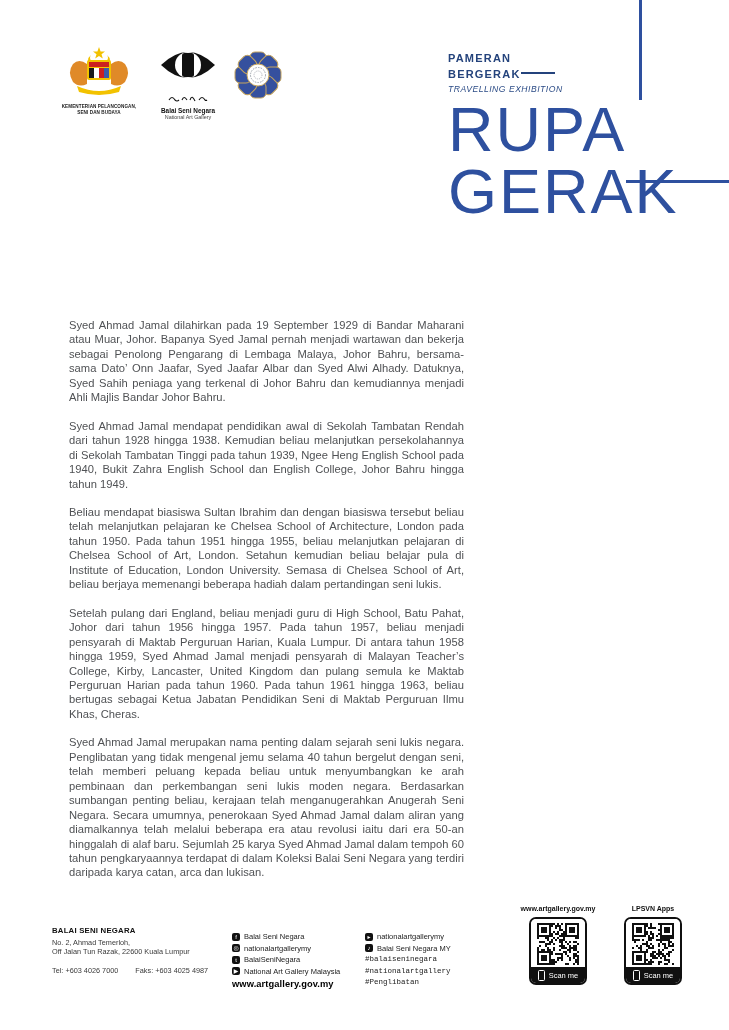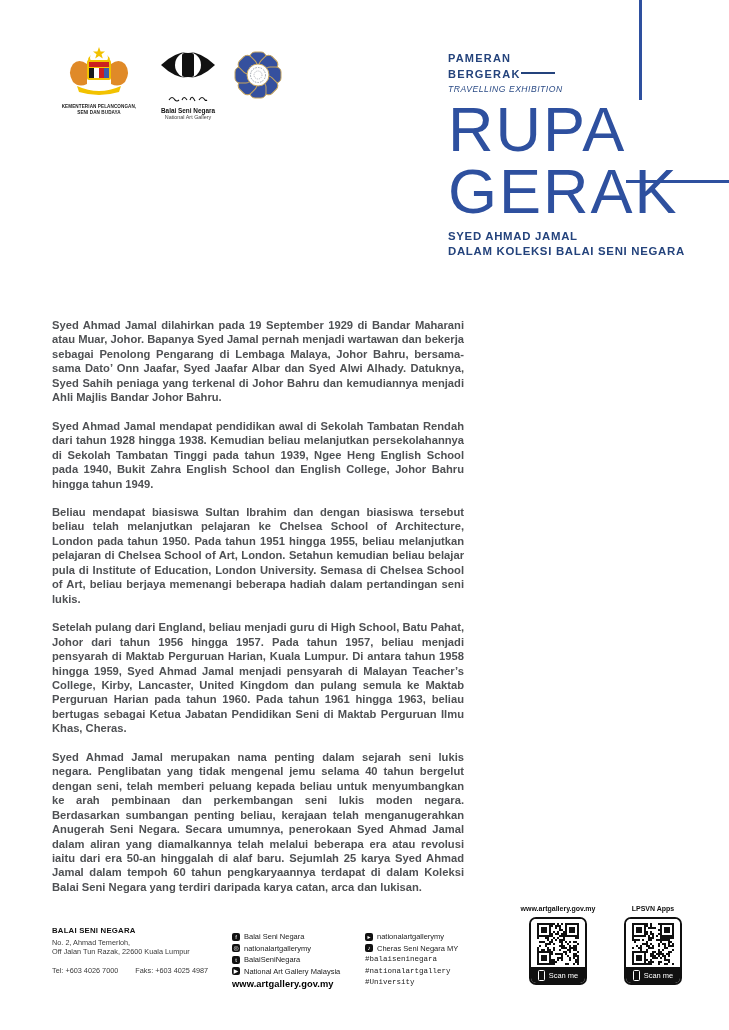--- a/index.html
+++ b/index.html
@@ -21,21 +21,21 @@
   .kicker-row{display:flex;align-items:center;}
   .kicker-dash{width:34px;height:2px;background:#24437c;margin-top:-2px;}
   .kicker-sub{font-size:8.6px;font-style:italic;letter-spacing:.5px;margin-top:2px;color:#2a4a85;}
   .title-main{font-size:63px;line-height:53px;letter-spacing:2px;color:#2e509f;margin-top:9px;white-space:nowrap;}
   .subtitle{font-size:11.4px;font-weight:bold;letter-spacing:.7px;line-height:15px;margin-top:11px;color:#24437c;}
   .vline{left:639px;top:0;width:3px;height:100px;background:#2e509f;}
   .hline{left:626px;top:180px;width:103px;height:3px;background:#2e509f;}
 
   
   .body-text{left:52px;top:318px;width:412px;font-size:11.2px;line-height:14.45px;color:#4f5154;text-align:justify;}
-  .body-text p{margin:0 0 14px 0;font-weight:bold;}
+  .body-text p{margin:0 0 14px 17px;}
 
   
   .contact{left:52px;top:926px;font-size:7.3px;color:#3a3a3a;line-height:9.6px;}
   .contact .org{font-size:7.8px;font-weight:bold;color:#111;letter-spacing:.2px;margin-bottom:2px;}
   .tel-row{margin-top:9px;display:flex;gap:17px;color:#3a3a3a;}
 
   .social{font-size:7.5px;color:#222;line-height:11.5px;}
   .social-1{left:232px;top:931px;}
   .social-2{left:365px;top:931px;}
   .soc-row{display:flex;align-items:center;gap:4px;height:11.5px;}
@@ -132,24 +132,20 @@
 
 <div class="abs title-block">
   <div class="kicker">PAMERAN</div>
   <div class="kicker-row">
     <div class="kicker">BERGERAK</div>
     <div class="kicker-dash"></div>
   </div>
   <div class="kicker-sub">TRAVELLING EXHIBITION</div>
   <div class="title-main">RUPA</div>
   <div class="title-main">GERAK</div>
-  <div class="subtitle">
-    <div>SYED AHMAD JAMAL</div>
-    <div>DALAM KOLEKSI BALAI SENI NEGARA</div>
-  </div>
 </div>
 
 <div class="abs body-text">
   <p>Syed Ahmad Jamal dilahirkan pada 19 September 1929 di Bandar Maharani atau Muar, Johor. Bapanya Syed Jamal pernah menjadi wartawan dan bekerja sebagai Penolong Pengarang di Lembaga Malaya, Johor Bahru, bersama-sama Dato’ Onn Jaafar, Syed Jaafar Albar dan Syed Alwi Alhady. Datuknya, Syed Sahih peniaga yang terkenal di Johor Bahru dan kemudiannya menjadi Ahli Majlis Bandar Johor Bahru.</p>
   <p>Syed Ahmad Jamal mendapat pendidikan awal di Sekolah Tambatan Rendah dari tahun 1928 hingga 1938. Kemudian beliau melanjutkan persekolahannya di Sekolah Tambatan Tinggi pada tahun 1939, Ngee Heng English School pada 1940, Bukit Zahra English School dan English College, Johor Bahru hingga tahun 1949.</p>
   <p>Beliau mendapat biasiswa Sultan Ibrahim dan dengan biasiswa tersebut beliau telah melanjutkan pelajaran ke Chelsea School of Architecture, London pada tahun 1950. Pada tahun 1951 hingga 1955, beliau melanjutkan pelajaran di Chelsea School of Art, London. Setahun kemudian beliau belajar pula di Institute of Education, London University. Semasa di Chelsea School of Art, beliau berjaya memenangi beberapa hadiah dalam pertandingan seni lukis.</p>
   <p>Setelah pulang dari England, beliau menjadi guru di High School, Batu Pahat, Johor dari tahun 1956 hingga 1957. Pada tahun 1957, beliau menjadi pensyarah di Maktab Perguruan Harian, Kuala Lumpur. Di antara tahun 1958 hingga 1959, Syed Ahmad Jamal menjadi pensyarah di Malayan Teacher’s College, Kirby, Lancaster, United Kingdom dan pulang semula ke Maktab Perguruan Harian pada tahun 1960. Pada tahun 1961 hingga 1963, beliau bertugas sebagai Ketua Jabatan Pendidikan Seni di Maktab Perguruan Ilmu Khas, Cheras.</p>
   <p>Syed Ahmad Jamal merupakan nama penting dalam sejarah seni lukis negara. Penglibatan yang tidak mengenal jemu selama 40 tahun bergelut dengan seni, telah memberi peluang kepada beliau untuk menyumbangkan ke arah pembinaan dan perkembangan seni lukis moden negara. Berdasarkan sumbangan penting beliau, kerajaan telah menganugerahkan Anugerah Seni Negara. Secara umumnya, penerokaan Syed Ahmad Jamal dalam aliran yang diamalkannya telah melalui beberapa era atau revolusi iaitu dari era 50-an hinggalah di alaf baru. Sejumlah 25 karya Syed Ahmad Jamal dalam tempoh 60 tahun pengkaryaannya terdapat di dalam Koleksi Balai Seni Negara yang terdiri daripada karya catan, arca dan lukisan.</p>
 </div>
 
@@ -183,25 +179,25 @@
   <div class="website">www.artgallery.gov.my</div>
 </div>
 
 <div class="abs social social-2">
   <div class="soc-row">
     <span class="soc-ico">▸</span>
     <span>nationalartgallerymy</span>
   </div>
   <div class="soc-row">
     <span class="soc-ico">♪</span>
-    <span>Cheras Seni Negara MY</span>
+    <span>Balai Seni Negara MY</span>
   </div>
   <div class="hashtag">#balaiseninegara</div>
   <div class="hashtag">#nationalartgallery</div>
-  <div class="hashtag">#University</div>
+  <div class="hashtag">#Penglibatan</div>
 </div>
 
 <div class="abs qr-block qr-1">
   <div class="qr-label">www.artgallery.gov.my</div>
   <div class="qr-frame">
     <div class="qr-area">
         <svg width="42" height="42" viewBox="0 0 42 42">
           <rect x="14" y="0" width="2" height="2" fill="#101010"></rect>
           <rect x="16" y="0" width="2" height="2" fill="#101010"></rect>
           <rect x="20" y="0" width="2" height="2" fill="#101010"></rect>

